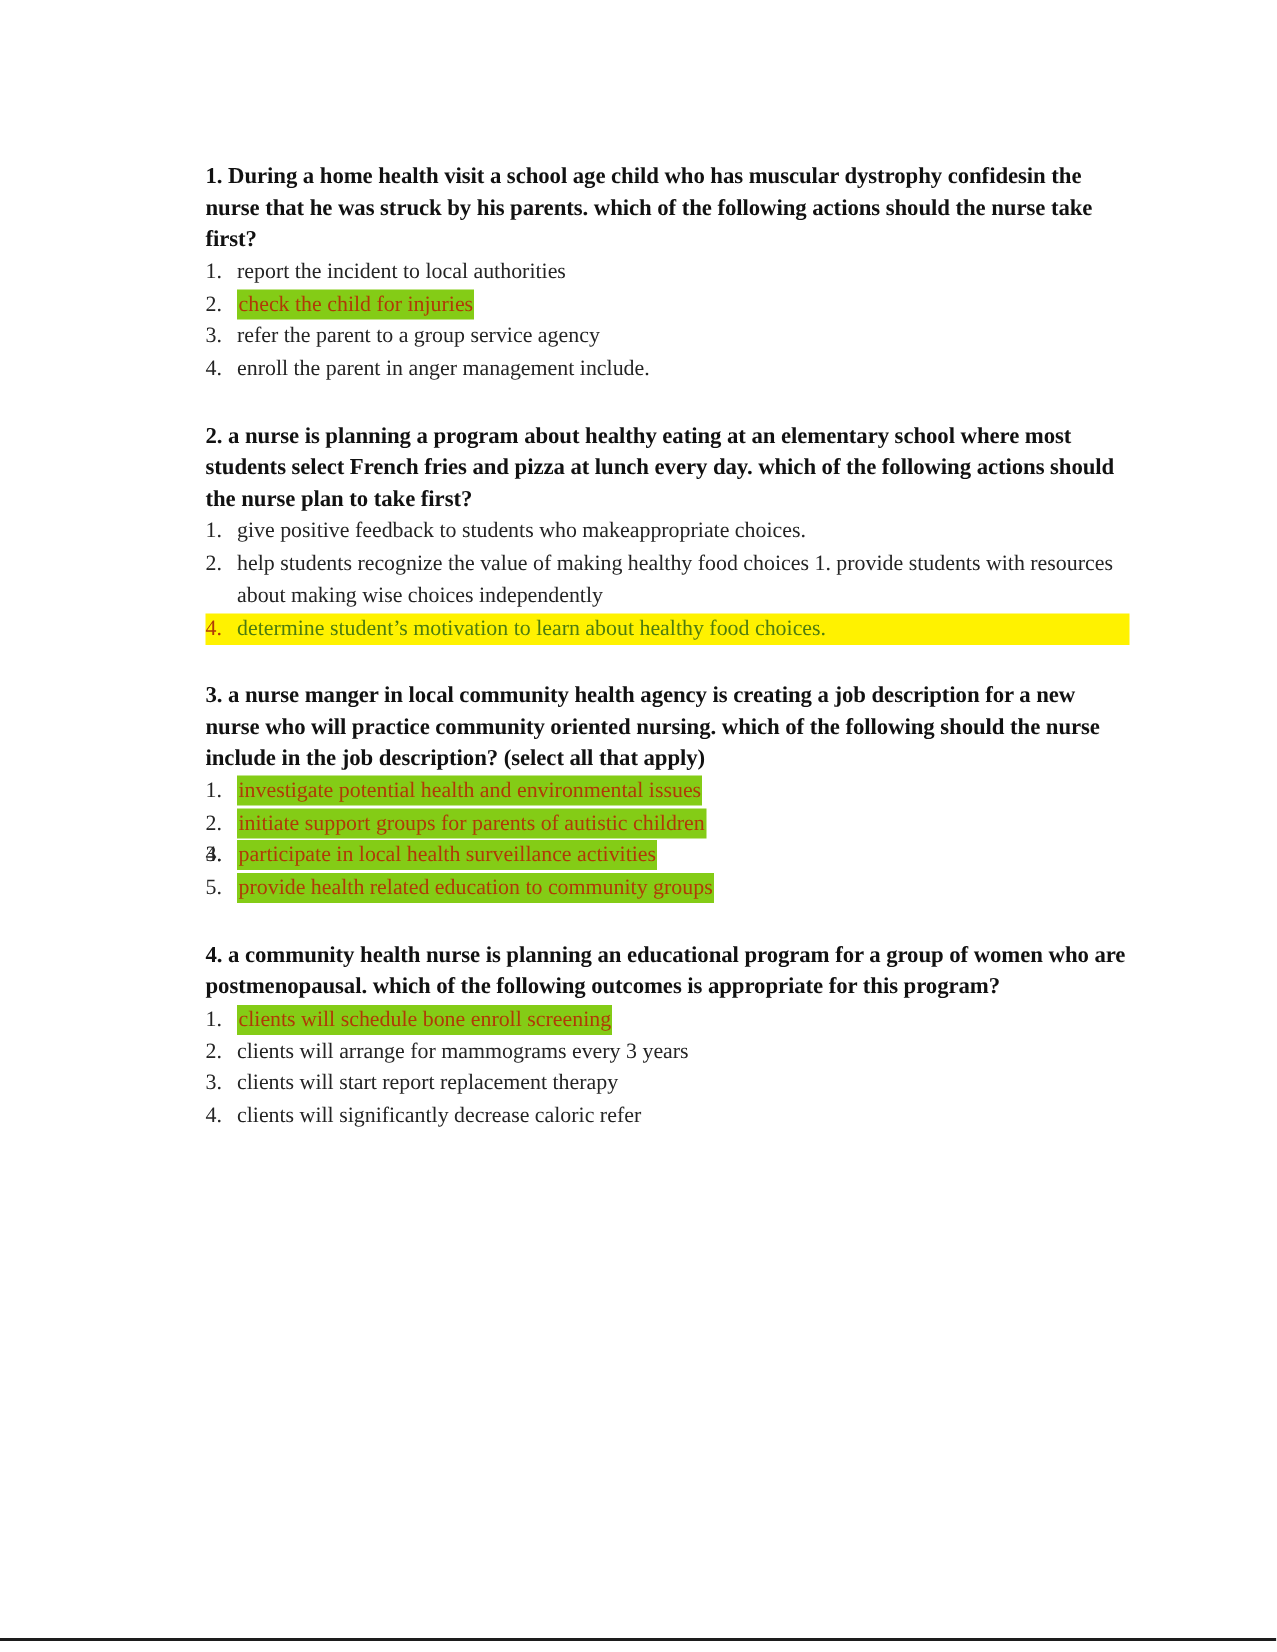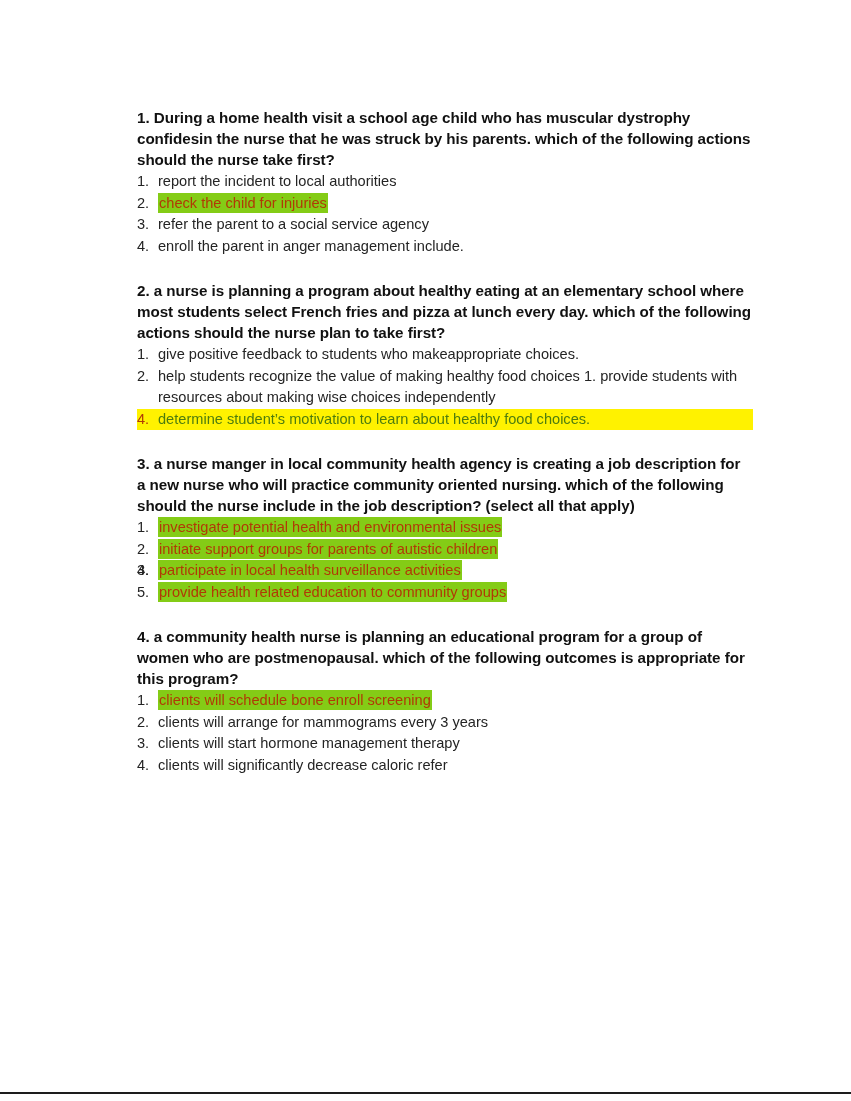--- a/index.html
+++ b/index.html
@@ -6,21 +6,21 @@
     margin: 0;
     padding: 0;
     background: #ffffff;
   }
   .page {
     position: relative;
     width: 851px;
     height: 1101px;
     background: #ffffff;
     overflow: hidden;
-    font-family: Liberation Sans, sans-serif;
+    font-family: Liberation Serif, serif;
     color: #161616;
   }
   .content {
     position: absolute;
     left: 137px;
     top: 108px;
     width: 616px;
   }
   .question-block {
     margin-bottom: 24px;
@@ -93,21 +93,21 @@
 </head>
 <body>
 
 <div class="page">
   <div class="content" id="body-root">
       <div class="question-block">
         <p class="stem">1. During a home health visit a school age child who has muscular dystrophy confidesin the nurse that he was struck by his parents.  which of the following actions should the nurse take first?</p>
         <ol class="options">
           <li><span class="opt-num">1.</span><span class="opt-text">report the incident to local authorities</span></li>
           <li class="hl"><span class="opt-num">2.</span><span class="opt-text">check the child for injuries</span></li>
-          <li><span class="opt-num">3.</span><span class="opt-text">refer the parent to a social service agency</span></li>
+          <li><span class="opt-num">3.</span><span class="opt-text">refer the parent to a group service agency</span></li>
           <li><span class="opt-num">4.</span><span class="opt-text">enroll the parent in anger management include.</span></li>
         </ol>
       </div>
       <div class="question-block">
         <p class="stem">2.  a nurse is planning a program about healthy eating at an elementary school where most students select French fries and pizza at lunch every day. which of the following actions should the nurse plan to take first?</p>
         <ol class="options">
           <li><span class="opt-num">1.</span><span class="opt-text">give positive feedback to students who makeappropriate choices.</span></li>
           <li><span class="opt-num">2.</span><span class="opt-text">help students recognize the value of making healthy food choices 1.  provide students with resources about making wise choices independently</span></li>
           <li class="hl-full"><span class="opt-num">4.</span><span class="opt-text">determine student’s motivation to learn about healthy food choices.</span></li>
         </ol>
@@ -120,19 +120,19 @@
           <li><span class="opt-num">3.</span></li>
           <li class="hl"><span class="opt-num">4.</span><span class="opt-text">participate in local health surveillance activities</span></li>
           <li class="hl"><span class="opt-num">5.</span><span class="opt-text">provide health related education to community groups</span></li>
         </ol>
       </div>
       <div class="question-block">
         <p class="stem">4. a community health nurse is planning an educational program for a group of women who are postmenopausal.  which of the following outcomes is appropriate for this program?</p>
         <ol class="options">
           <li class="hl"><span class="opt-num">1.</span><span class="opt-text">clients will schedule bone enroll screening</span></li>
           <li><span class="opt-num">2.</span><span class="opt-text">clients will arrange for mammograms every 3 years</span></li>
-          <li><span class="opt-num">3.</span><span class="opt-text">clients will start hormone management therapy</span></li>
+          <li><span class="opt-num">3.</span><span class="opt-text">clients will start report replacement therapy</span></li>
           <li><span class="opt-num">4.</span><span class="opt-text">clients will significantly decrease caloric refer</span></li>
         </ol>
       </div>
     </div>
   <div class="scan-line"></div>
 </div>
 
 </body></html>

